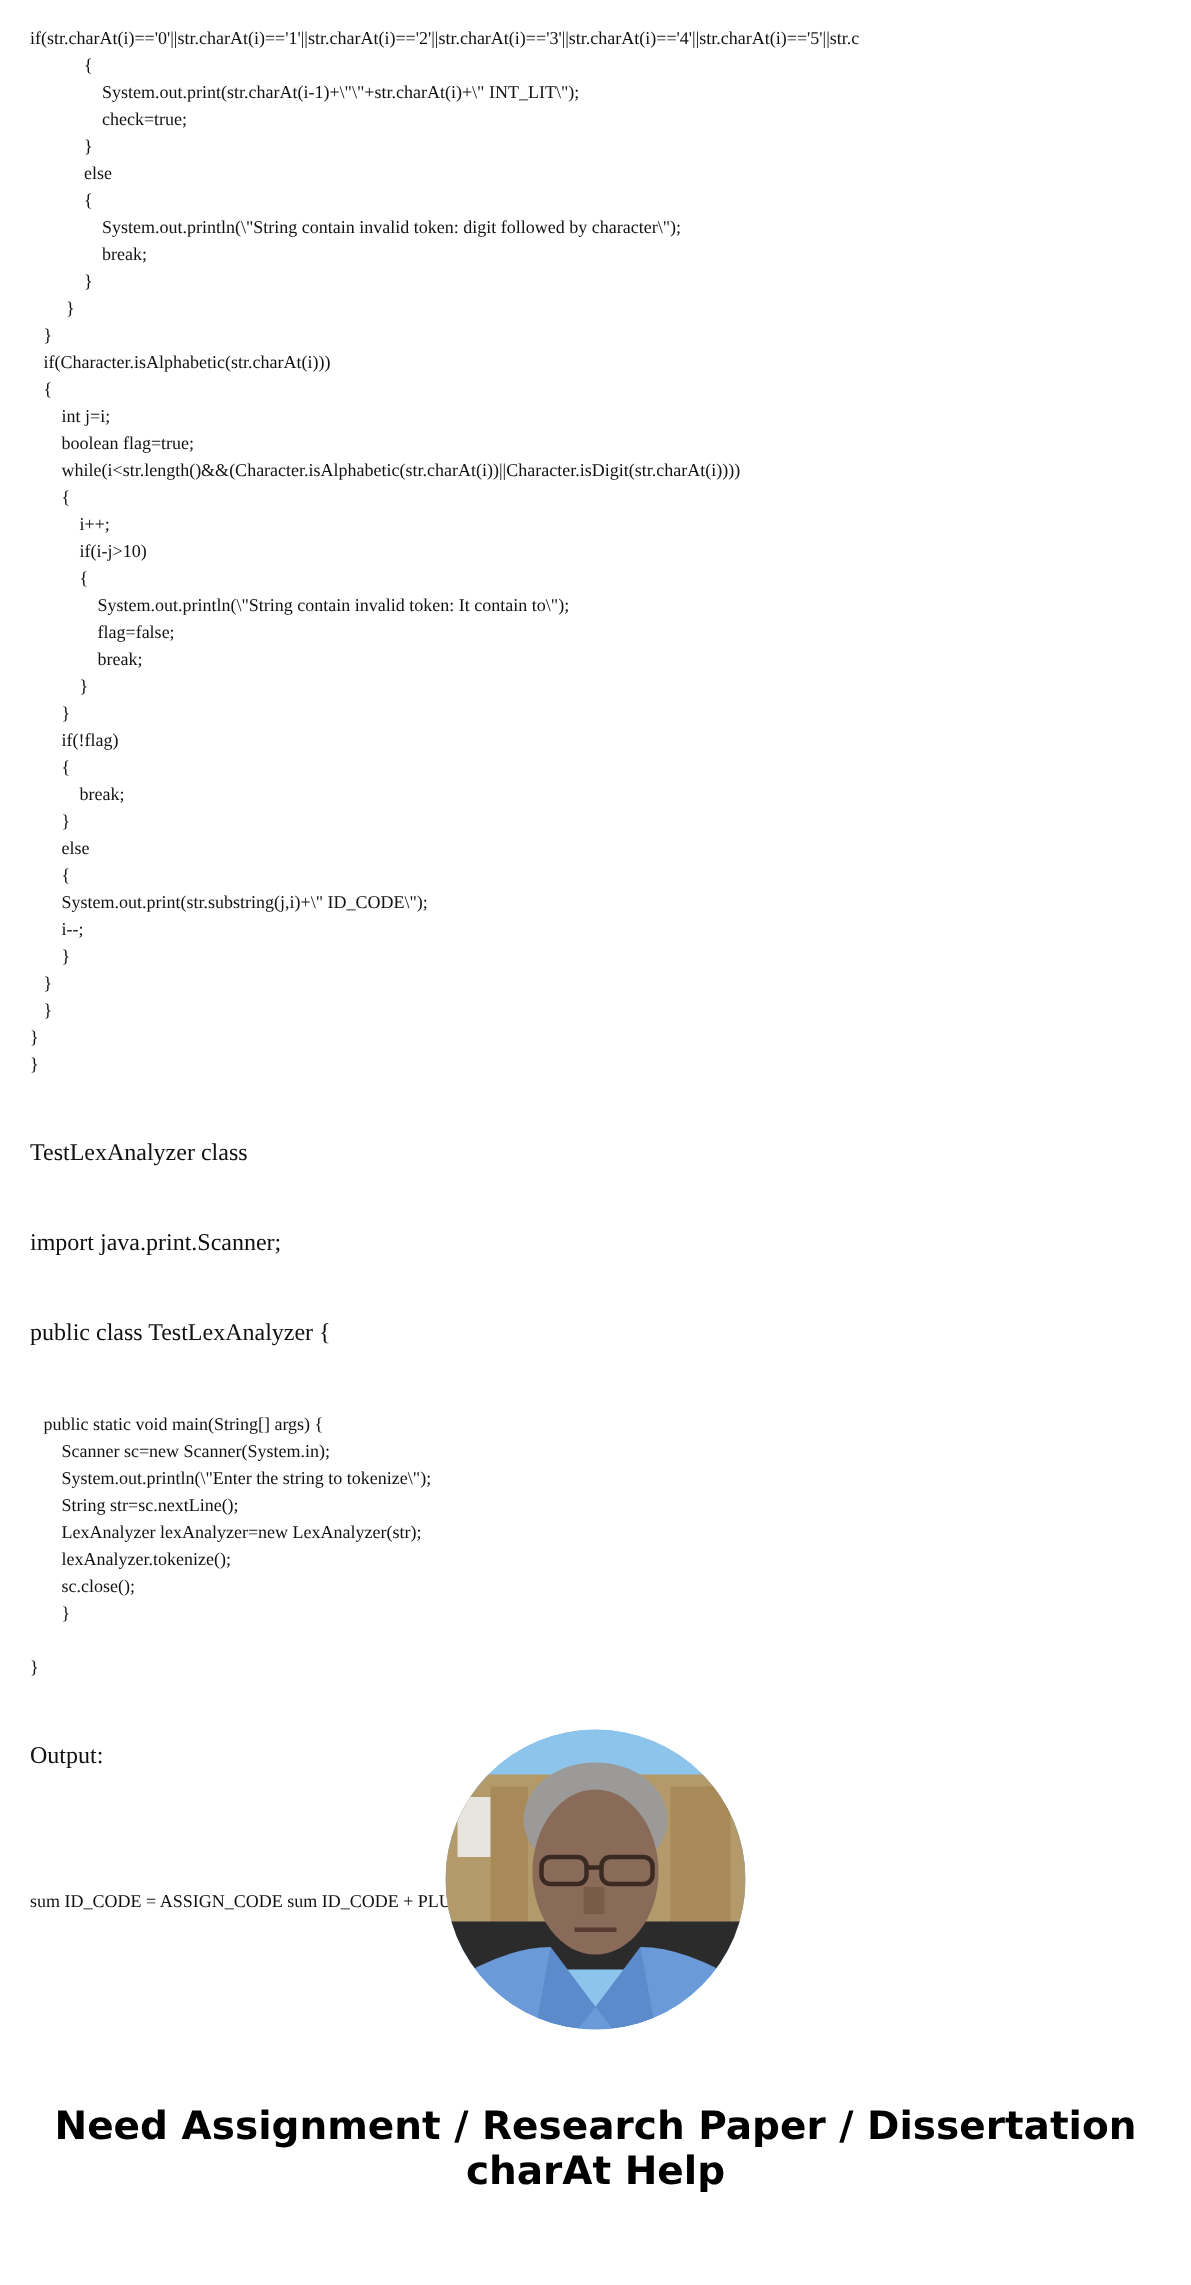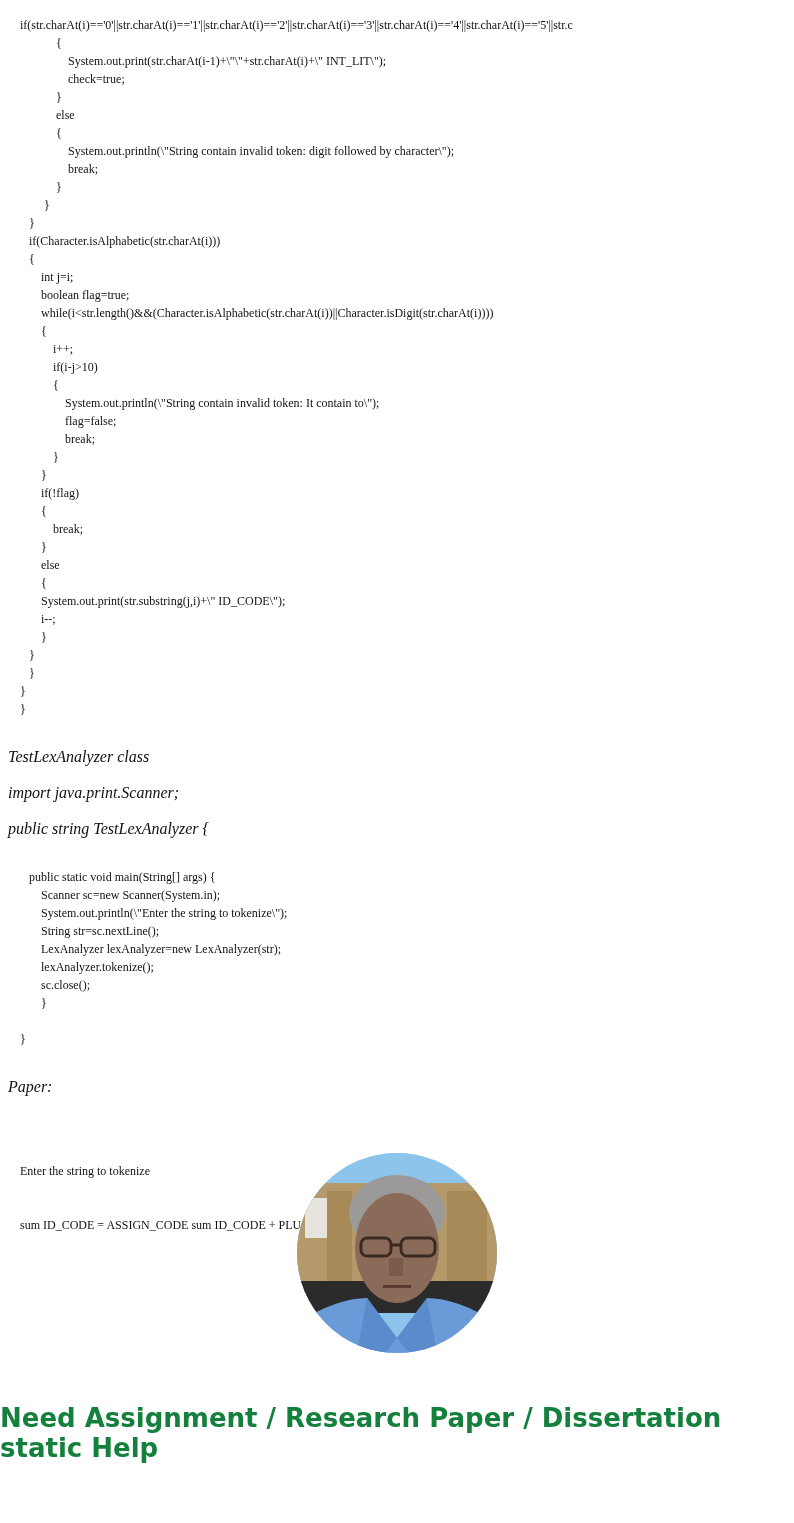--- a/index.html
+++ b/index.html
@@ -29,69 +29,67 @@
       font-family: "Liberation Serif", serif;
       font-size: 12px;
     }
     .line {
       display: block;
       height: 18px;
       white-space: pre;
       overflow: visible;
     }
     .para {
-      margin: 0;
+      margin: 12px;
       line-height: 18px;
       white-space: pre;
-      font-style: italic;
     }
     .gap { height: 18px; }
     .avatar {
       position: absolute;
       left: 297px;
       top: 1153px;
       width: 200px;
       height: 200px;
       border-radius: 50%;
       overflow: hidden;
       background: #8fc3ea;
     }
     .avatar svg { display: block; }
     .footer {
       position: absolute;
       left: 0;
       top: 1403px;
       width: 794px;
-      text-align: left;
+      text-align: center;
       font-family: "DejaVu Sans", sans-serif;
       font-weight: bold;
       font-size: 26px;
       line-height: 30px;
-      color: #15803d;
+      color: #000000;
     }
     .footer div { white-space: nowrap; }
   </style>
 </head>
 <body>
 
 <div class="doc">
   <div class="code-block" id="code1"><span class="line">if(str.charAt(i)=='0'||str.charAt(i)=='1'||str.charAt(i)=='2'||str.charAt(i)=='3'||str.charAt(i)=='4'||str.charAt(i)=='5'||str.c</span><span class="line">            {</span><span class="line">                System.out.print(str.charAt(i-1)+\"\"+str.charAt(i)+\" INT_LIT\");</span><span class="line">                check=true;</span><span class="line">            }</span><span class="line">            else</span><span class="line">            {</span><span class="line">                System.out.println(\"String contain invalid token: digit followed by character\");</span><span class="line">                break;</span><span class="line">            }</span><span class="line">        }</span><span class="line">   }</span><span class="line">   if(Character.isAlphabetic(str.charAt(i)))</span><span class="line">   {</span><span class="line">       int j=i;</span><span class="line">       boolean flag=true;</span><span class="line">       while(i&lt;str.length()&amp;&amp;(Character.isAlphabetic(str.charAt(i))||Character.isDigit(str.charAt(i))))</span><span class="line">       {</span><span class="line">           i++;</span><span class="line">           if(i-j&gt;10)</span><span class="line">           {</span><span class="line">               System.out.println(\"String contain invalid token: It contain to\");</span><span class="line">               flag=false;</span><span class="line">               break;</span><span class="line">           }</span><span class="line">       }</span><span class="line">       if(!flag)</span><span class="line">       {</span><span class="line">           break;</span><span class="line">       }</span><span class="line">       else</span><span class="line">       {</span><span class="line">       System.out.print(str.substring(j,i)+\" ID_CODE\");</span><span class="line">       i--;</span><span class="line">       }</span><span class="line">   }</span><span class="line">   }</span><span class="line">}</span><span class="line">}</span></div>
   <div class="gap"></div>
   <p class="para">TestLexAnalyzer class</p>
   <div class="gap"></div>
   <p class="para">import java.print.Scanner;</p>
   <div class="gap"></div>
-  <p class="para">public string TestLexAnalyzer {</p>
+  <p class="para">public class TestLexAnalyzer {</p>
   <div class="gap"></div>
   <div class="code-block" id="code2"><span class="line">   public static void main(String[] args) {</span><span class="line">       Scanner sc=new Scanner(System.in);</span><span class="line">       System.out.println(\"Enter the string to tokenize\");</span><span class="line">       String str=sc.nextLine();</span><span class="line">       LexAnalyzer lexAnalyzer=new LexAnalyzer(str);</span><span class="line">       lexAnalyzer.tokenize();</span><span class="line">       sc.close();</span><span class="line">       }</span><span class="line"></span><span class="line">}</span></div>
   <div class="gap"></div>
-  <p class="para">Paper:</p>
+  <p class="para">Output:</p>
   <div class="gap"></div>
   <div class="code-block">
-    <span class="line">Enter the string to tokenize</span>
     <span class="line">sum ID_CODE = ASSIGN_CODE sum ID_CODE + PLUS_CODE num ID_CODE</span>
   </div>
 </div>
 
 <div class="avatar">
   <svg width="200" height="200" viewBox="0 0 200 200">
     <rect x="0" y="0" width="200" height="200" fill="#8cc4ec"></rect>
     <rect x="0" y="30" width="200" height="110" fill="#b49a6a"></rect>
     <rect x="8" y="45" width="25" height="40" fill="#e6e4dc"></rect>
     <rect x="30" y="38" width="25" height="100" fill="#a88a58"></rect>
@@ -105,14 +103,14 @@
     <rect x="92" y="105" width="14" height="18" fill="#7a5a48"></rect>
     <rect x="86" y="132" width="28" height="3" fill="#5a3a30"></rect>
     <path d="M0 200 L0 170 Q40 145 70 145 L100 185 L130 145 Q160 145 200 170 L200 200 Z" fill="#6a9ad8"></path>
     <path d="M70 145 L100 185 L88 200 L60 200 Z" fill="#5b8bcb"></path>
     <path d="M130 145 L100 185 L112 200 L140 200 Z" fill="#5b8bcb"></path>
   </svg>
 </div>
 
 <div class="footer">
   <div>Need Assignment / Research Paper / Dissertation</div>
-  <div>static Help</div>
+  <div>charAt Help</div>
 </div>
 
 </body></html>

